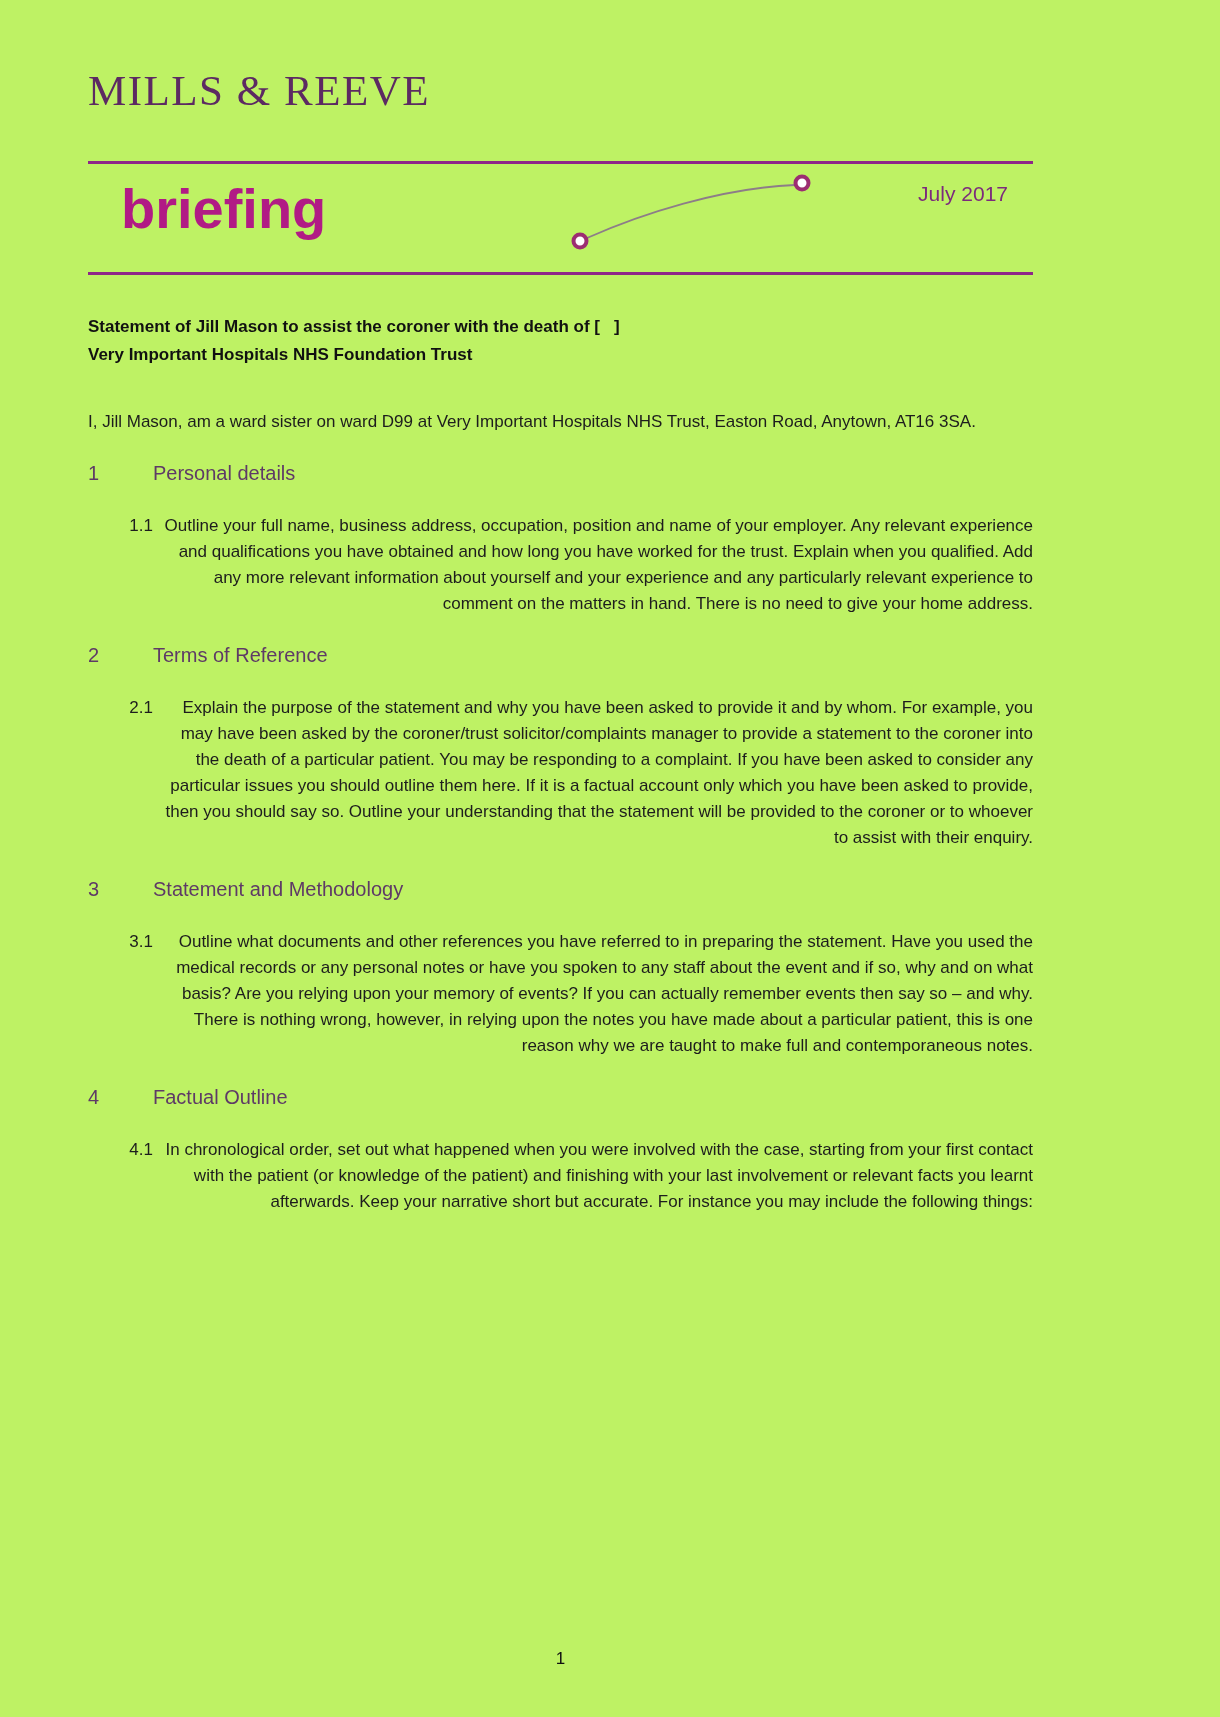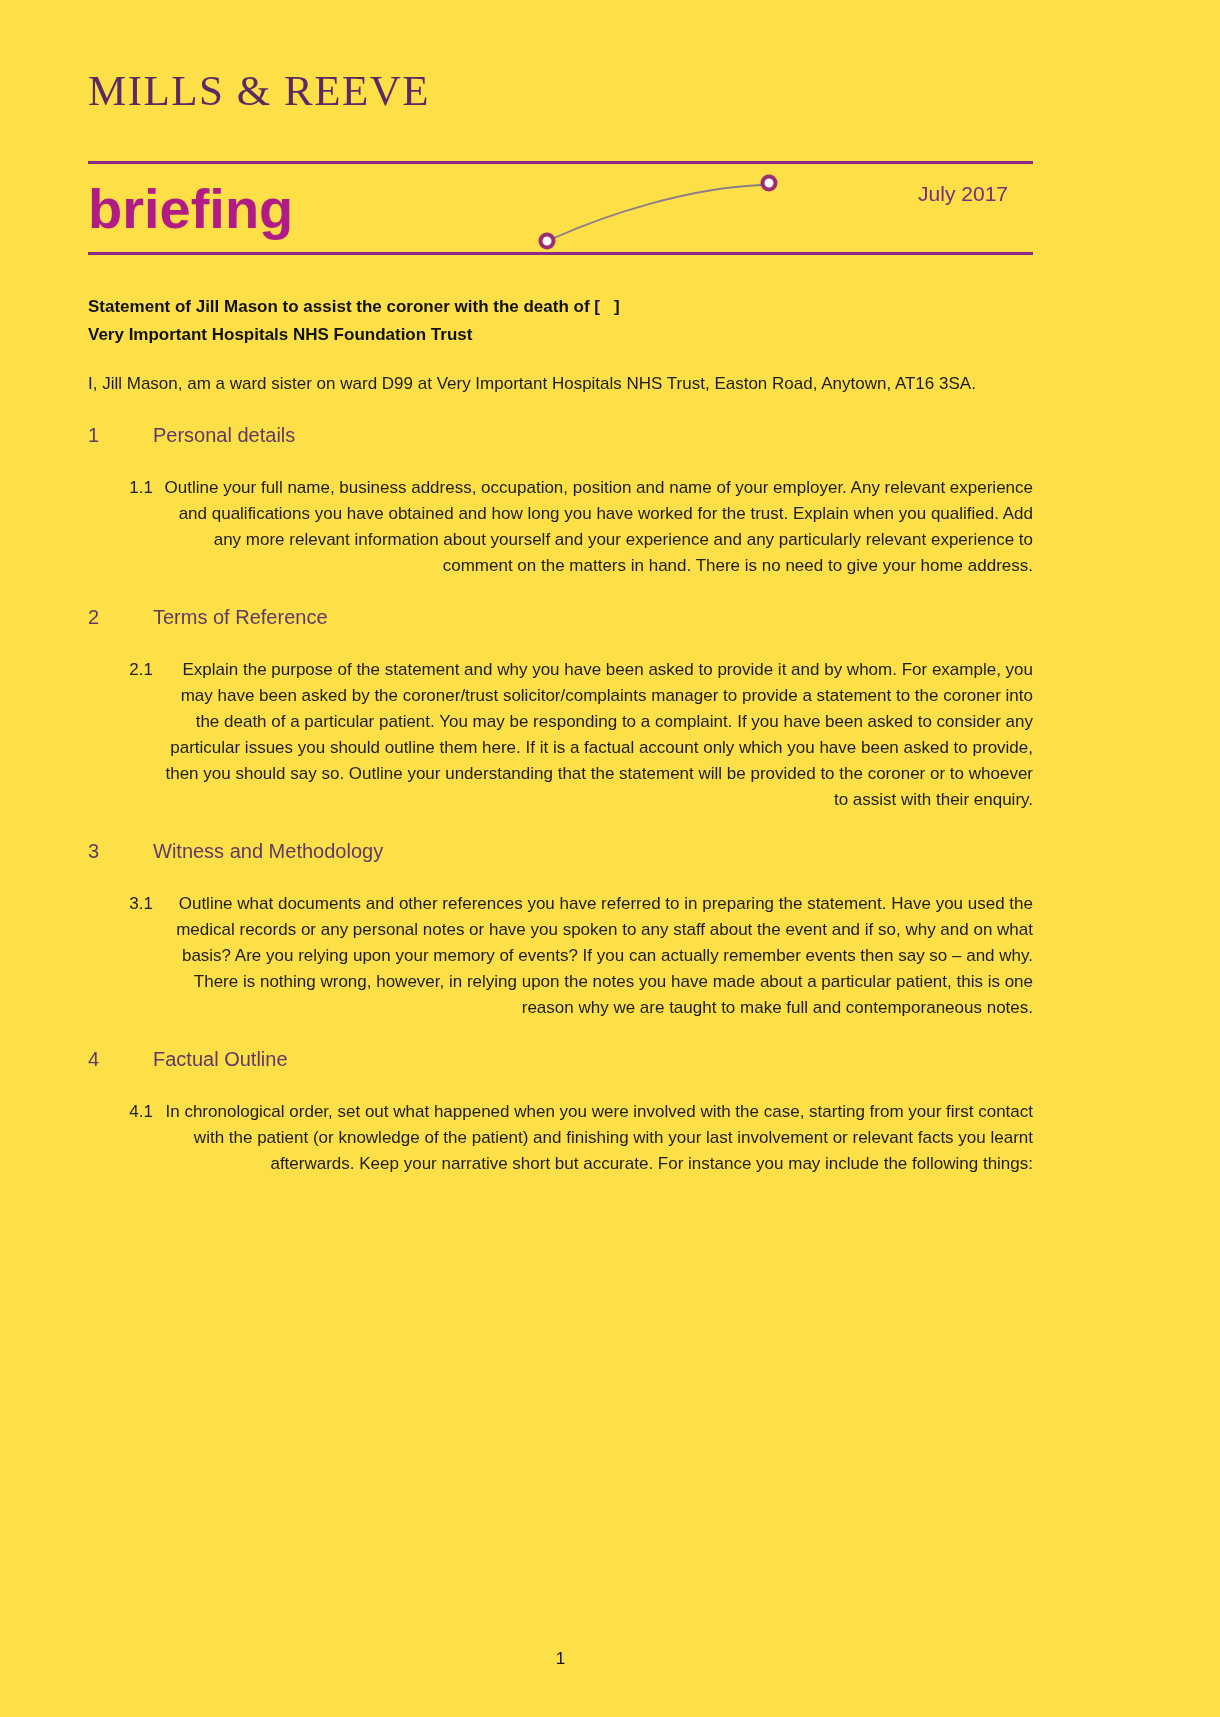--- a/index.html
+++ b/index.html
@@ -6,21 +6,21 @@
   html, body { background: #ffffff; }
   body {
     font-family: "Liberation Sans", sans-serif;
     color: #1d1d1d;
     width: 1220px;
   }
   .page {
     position: relative;
     width: 1220px;
     height: 1717px;
-    background: #fde047;
+    background: #bef264;
     overflow: hidden;
   }
   .content {
     position: relative;
     margin-left: 88px;
     width: 945px;
   }
   
   .logo {
     margin-top: 66px;
@@ -31,21 +31,22 @@
     color: #5c2a62;
   }
   
   .rule {
     height: 0;
     border-top: 3px solid #8e2788;
   }
   .rule-top { margin-top: 46px; }
   .masthead {
     position: relative;
-    height: 88px;
+    height: 108px;
+    margin-left: 33px;
   }
   .brand {
     position: absolute;
     left: 0;
     top: 12px;
     font-size: 56px;
     font-weight: 700;
     color: #b11b85;
     letter-spacing: 0px;
   }
@@ -76,21 +77,21 @@
     color: #5e3a66;
   }
   .statement-header {
     margin-top: 38px;
     font-size: 17px;
     font-weight: 700;
     line-height: 28px;
     color: #111111;
   }
   .intro {
-    margin-top: 22px;
+    margin-top: 40px;
     font-size: 17px;
     line-height: 26px;
   }
   .section-heading {
     display: grid;
     grid-template-columns: 65px 1fr;
     margin-top: 24px;
     font-size: 20px;
     color: #5e3a66;
     line-height: 28px;
@@ -165,21 +166,21 @@
       </div>
       <div class="numbered-item">
         <span>2.1</span>
         <span>Explain the purpose of the statement and why you have been asked to provide it and by whom. For example, you may have been asked by the coroner/trust solicitor/complaints manager to provide a statement to the coroner into the death of a particular patient. You may be responding to a complaint. If you have been asked to consider any particular issues you should outline them here. If it is a factual account only which you have been asked to provide, then you should say so. Outline your understanding that the statement will be provided to the coroner or to whoever to assist with their enquiry.</span>
       </div>
     </div>
 
     <div class="section-block">
       <div class="section-heading">
         <span>3</span>
-        <span>Witness and Methodology</span>
+        <span>Statement and Methodology</span>
       </div>
       <div class="numbered-item">
         <span>3.1</span>
         <span>Outline what documents and other references you have referred to in preparing the statement. Have you used the medical records or any personal notes or have you spoken to any staff about the event and if so, why and on what basis? Are you relying upon your memory of events? If you can actually remember events then say so – and why. There is nothing wrong, however, in relying upon the notes you have made about a particular patient, this is one reason why we are taught to make full and contemporaneous notes.</span>
       </div>
     </div>
 
     <div class="section-block">
       <div class="section-heading">
         <span>4</span>

